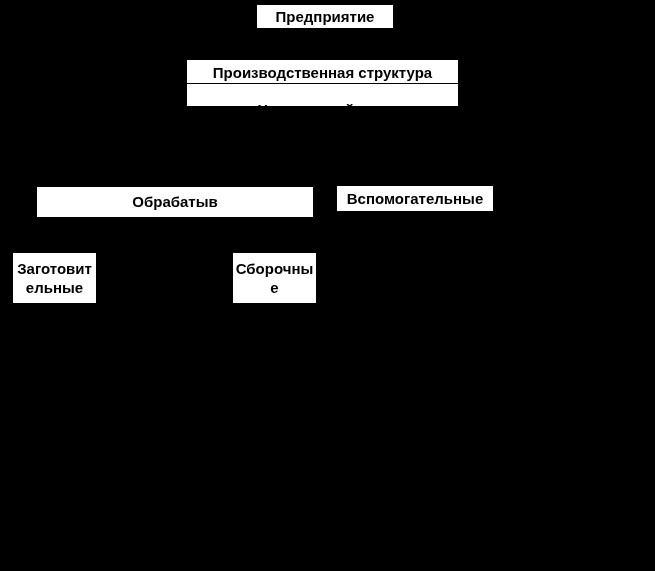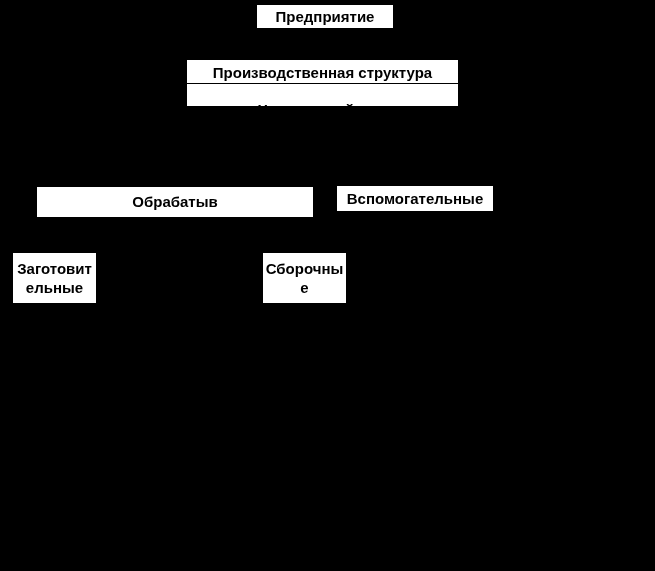--- a/index.html
+++ b/index.html
@@ -44,21 +44,21 @@
     margin-top: 16px;
   }
   .node-structure .row.top { border-bottom: 1px solid #000000; }
   
   .node-main         { left: 36px;  top: 186px; width: 278px; height: 32px; }
   .node-auxiliary    { left: 336px; top: 185px; width: 158px; height: 27px; }
   .node-service      { left: 510px; top: 185px; width: 142px; height: 33px; }
   
   .node-procurement  { left: 12px;  top: 252px; width: 85px;  height: 52px; }
   .node-processing   { left: 148px; top: 252px; width: 85px;  height: 45px; }
-  .node-assembly     { left: 262px; top: 252px; width: 85px;  height: 52px; }
+  .node-assembly     { left: 232px; top: 252px; width: 85px;  height: 52px; }
 </style>
 </head>
 <body>
 
 <div class="canvas">
 
   <div class="box node-enterprise">Предприятие</div>
 
   <div class="box node-structure">
     <div class="row top">Производственная структура</div>

